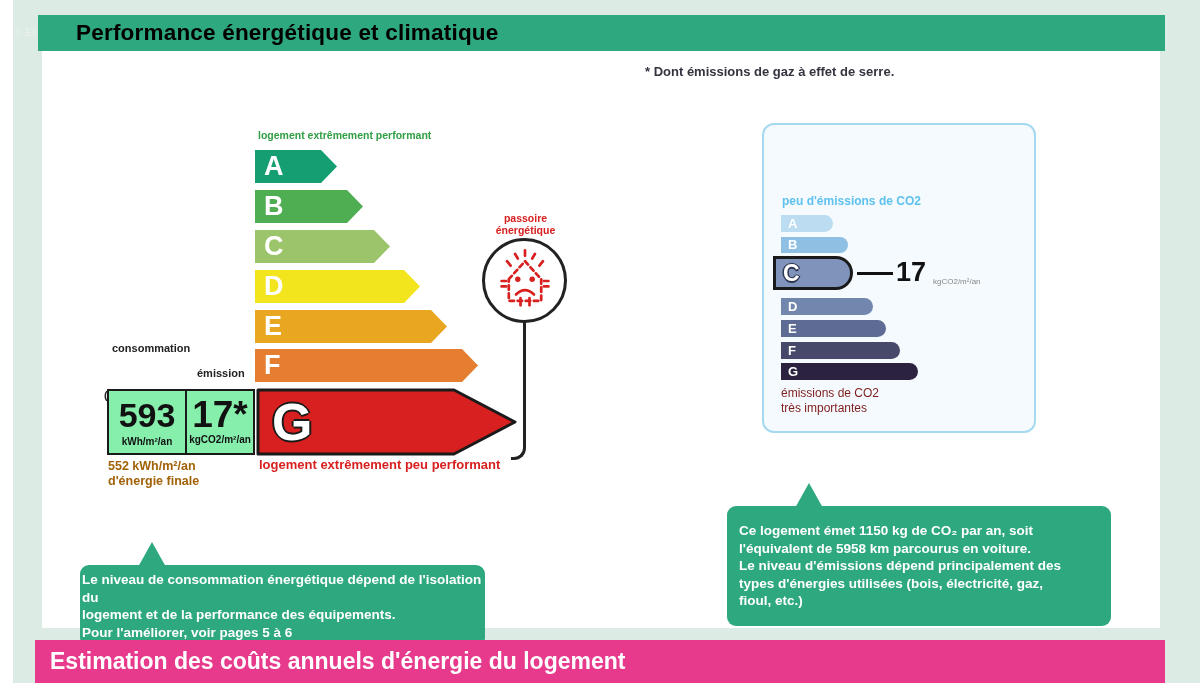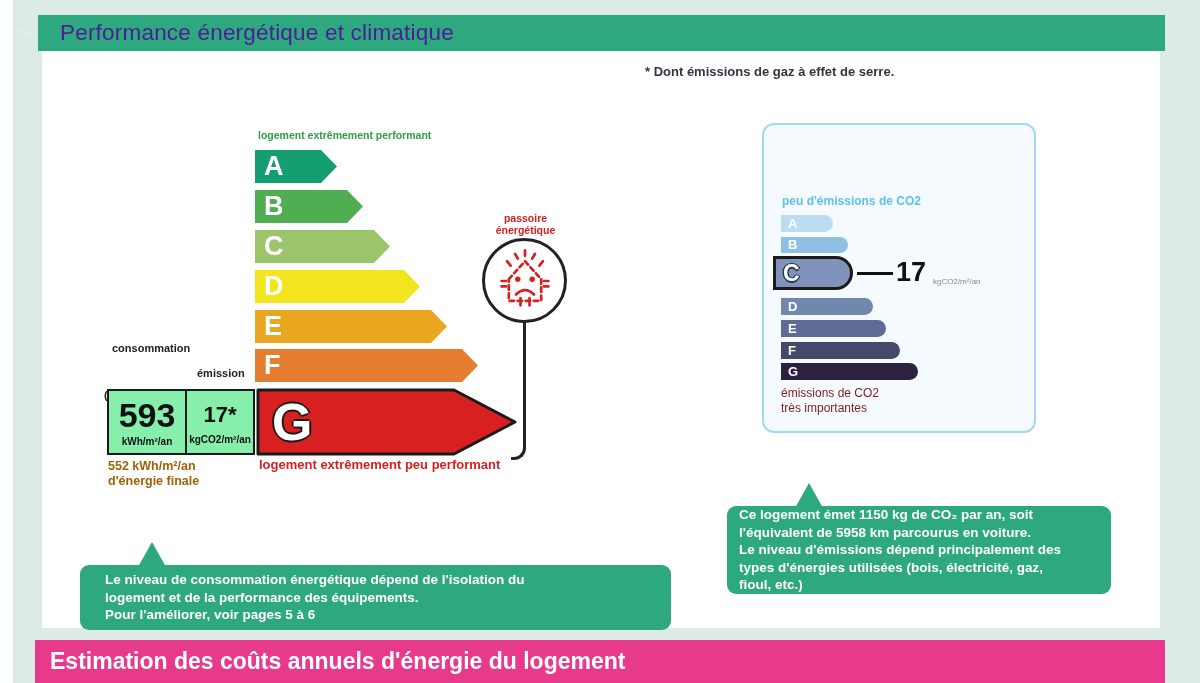--- a/index.html
+++ b/index.html
@@ -4,21 +4,21 @@
 <style>
   * { margin:0; padding:0; box-sizing:border-box; }
   body { font-family:"Liberation Sans", sans-serif; background:#fff; }
   #stage { position:relative; width:1200px; height:683px; background:#dcebe3; overflow:hidden; }
   .abs { position:absolute; }
 
   #left-white-strip { left:0; top:0; width:13px; height:683px; background:#ffffff; }
   #panel { left:42px; top:43px; width:1118px; height:585px; background:#ffffff; }
 
   #header-bar { left:38px; top:15px; width:1127px; height:36px; background:#2ea87e; }
-  #header-bar .t { padding-left:22px; line-height:36px; color:#4c1d95; font-size:22.5px; font-weight:normal; letter-spacing:.2px; }
+  #header-bar .t { padding-left:38px; line-height:36px; color:#000000; font-size:22.5px; font-weight:bold; letter-spacing:.2px; }
   #watermark { left:14px; top:26px; color:rgba(235,240,238,.75); font-size:11px; font-weight:bold; z-index:6; }
 
   #ghg-note { left:645px; top:64px; font-size:13px; font-weight:bold; color:#33343f; }
 
   
   #epc-top-label { left:258px; top:129px; font-size:10.5px; font-weight:bold; color:#2f9e44; }
   .arrow { position:absolute; left:255px; height:33px;
            clip-path:polygon(0 0, calc(100% - 16px) 0, 100% 50%, calc(100% - 16px) 100%, 0 100%); }
   .arrow .al { display:block; padding-left:9px; line-height:33px; font-size:27px; font-weight:bold; color:#fff; }
   #arrow-a { top:150px; width:82px;  background:#169e73; }
@@ -34,21 +34,21 @@
   .cons-lbl { font-size:11px; font-weight:bold; color:#222; }
   #cons-lbl-1 { left:112px; top:342px; }
   #cons-lbl-2 { left:104px; top:389px; }
   #cons-lbl-3 { left:197px; top:367px; }
 
   #value-box { left:107px; top:389px; width:148px; height:66px; background:#86efac; border:2px solid #1a1a1a; display:flex; }
   #value-box .cell { display:flex; flex-direction:column; align-items:center; justify-content:center; }
   #value-box .c1 { width:78px; border-right:2px solid #1a1a1a; }
   #value-box .c2 { flex:1; }
   .big-val { font-size:34px; font-weight:bold; color:#111; line-height:34px; }
-  .big-val2 { font-size:22px; font-weight:bold; color:#111; line-height:30px; }
+  .big-val2 { font-size:37px; font-weight:bold; color:#111; line-height:30px; }
   .unit-s { font-size:10px; font-weight:bold; color:#111; margin-top:4px; }
 
   #final-energy { left:108px; top:459px; font-size:12.5px; font-weight:600; color:#a16207; white-space:pre-line; line-height:15px; }
   #epc-bottom-label { left:259px; top:457px; font-size:13px; font-weight:bold; color:#d7201f; }
 
   
   #sieve-label { left:468px; top:212px; width:115px; text-align:center; font-size:10.5px; font-weight:bold; color:#d7201f; white-space:pre-line; line-height:12px; }
   #sieve-circle { left:482px; top:238px; width:85px; height:85px; border:3px solid #222; border-radius:50%; background:#fff; display:flex; align-items:center; justify-content:center; }
   #sieve-connector { left:511px; top:322px; width:15px; height:138px; border-right:3px solid #222; border-bottom:3px solid #222; border-bottom-right-radius:12px; }
 
@@ -67,23 +67,23 @@
   #cbar-f { top:342px; width:119px; height:17px; background:#47496a; } #cbar-f .cl { line-height:17px; }
   #cbar-g { top:363px; width:137px; height:17px; background:#2b2240; } #cbar-g .cl { line-height:17px; }
   #co2-line { left:857px; top:272px; width:36px; border-top:3px solid #111; }
   #co2-value { left:896px; top:257px; font-size:27px; font-weight:bold; color:#111; }
   #co2-unit { left:933px; top:277px; font-size:8px; color:#888; }
   #co2-bottom-label { left:781px; top:386px; font-size:12px; color:#7f1d1d; white-space:pre-line; line-height:15px; }
 
   
   .callout { position:absolute; background:#2ea87e; border-radius:9px; color:#fff; font-size:13.5px; font-weight:bold; line-height:17.6px; white-space:pre-line; }
   .pointer { position:absolute; width:0; height:0; border-left:14px solid transparent; border-right:14px solid transparent; border-bottom:25px solid #2ea87e; }
-  #callout-energy { left:80px; top:565px; width:591px; padding:6px 25px; }
+  #callout-energy { left:80px; top:565px; width:405px; padding:6px 2px; }
   #pointer-energy { left:138px; top:542px; }
-  #callout-co2 { left:727px; top:506px; width:384px; padding:0 12px; }
+  #callout-co2 { left:727px; top:506px; width:384px; padding:16px 12px; }
   #pointer-co2 { left:795px; top:483px; }
 
   #footer-bar { left:35px; top:640px; width:1130px; height:43px; background:#e83a8c; }
   #footer-bar .t { padding-left:15px; line-height:42px; color:#fff; font-size:23px; font-weight:bold; }
 </style>
 </head>
 <body>
 
 <div id="stage">
   <div class="abs" id="left-white-strip"></div>

